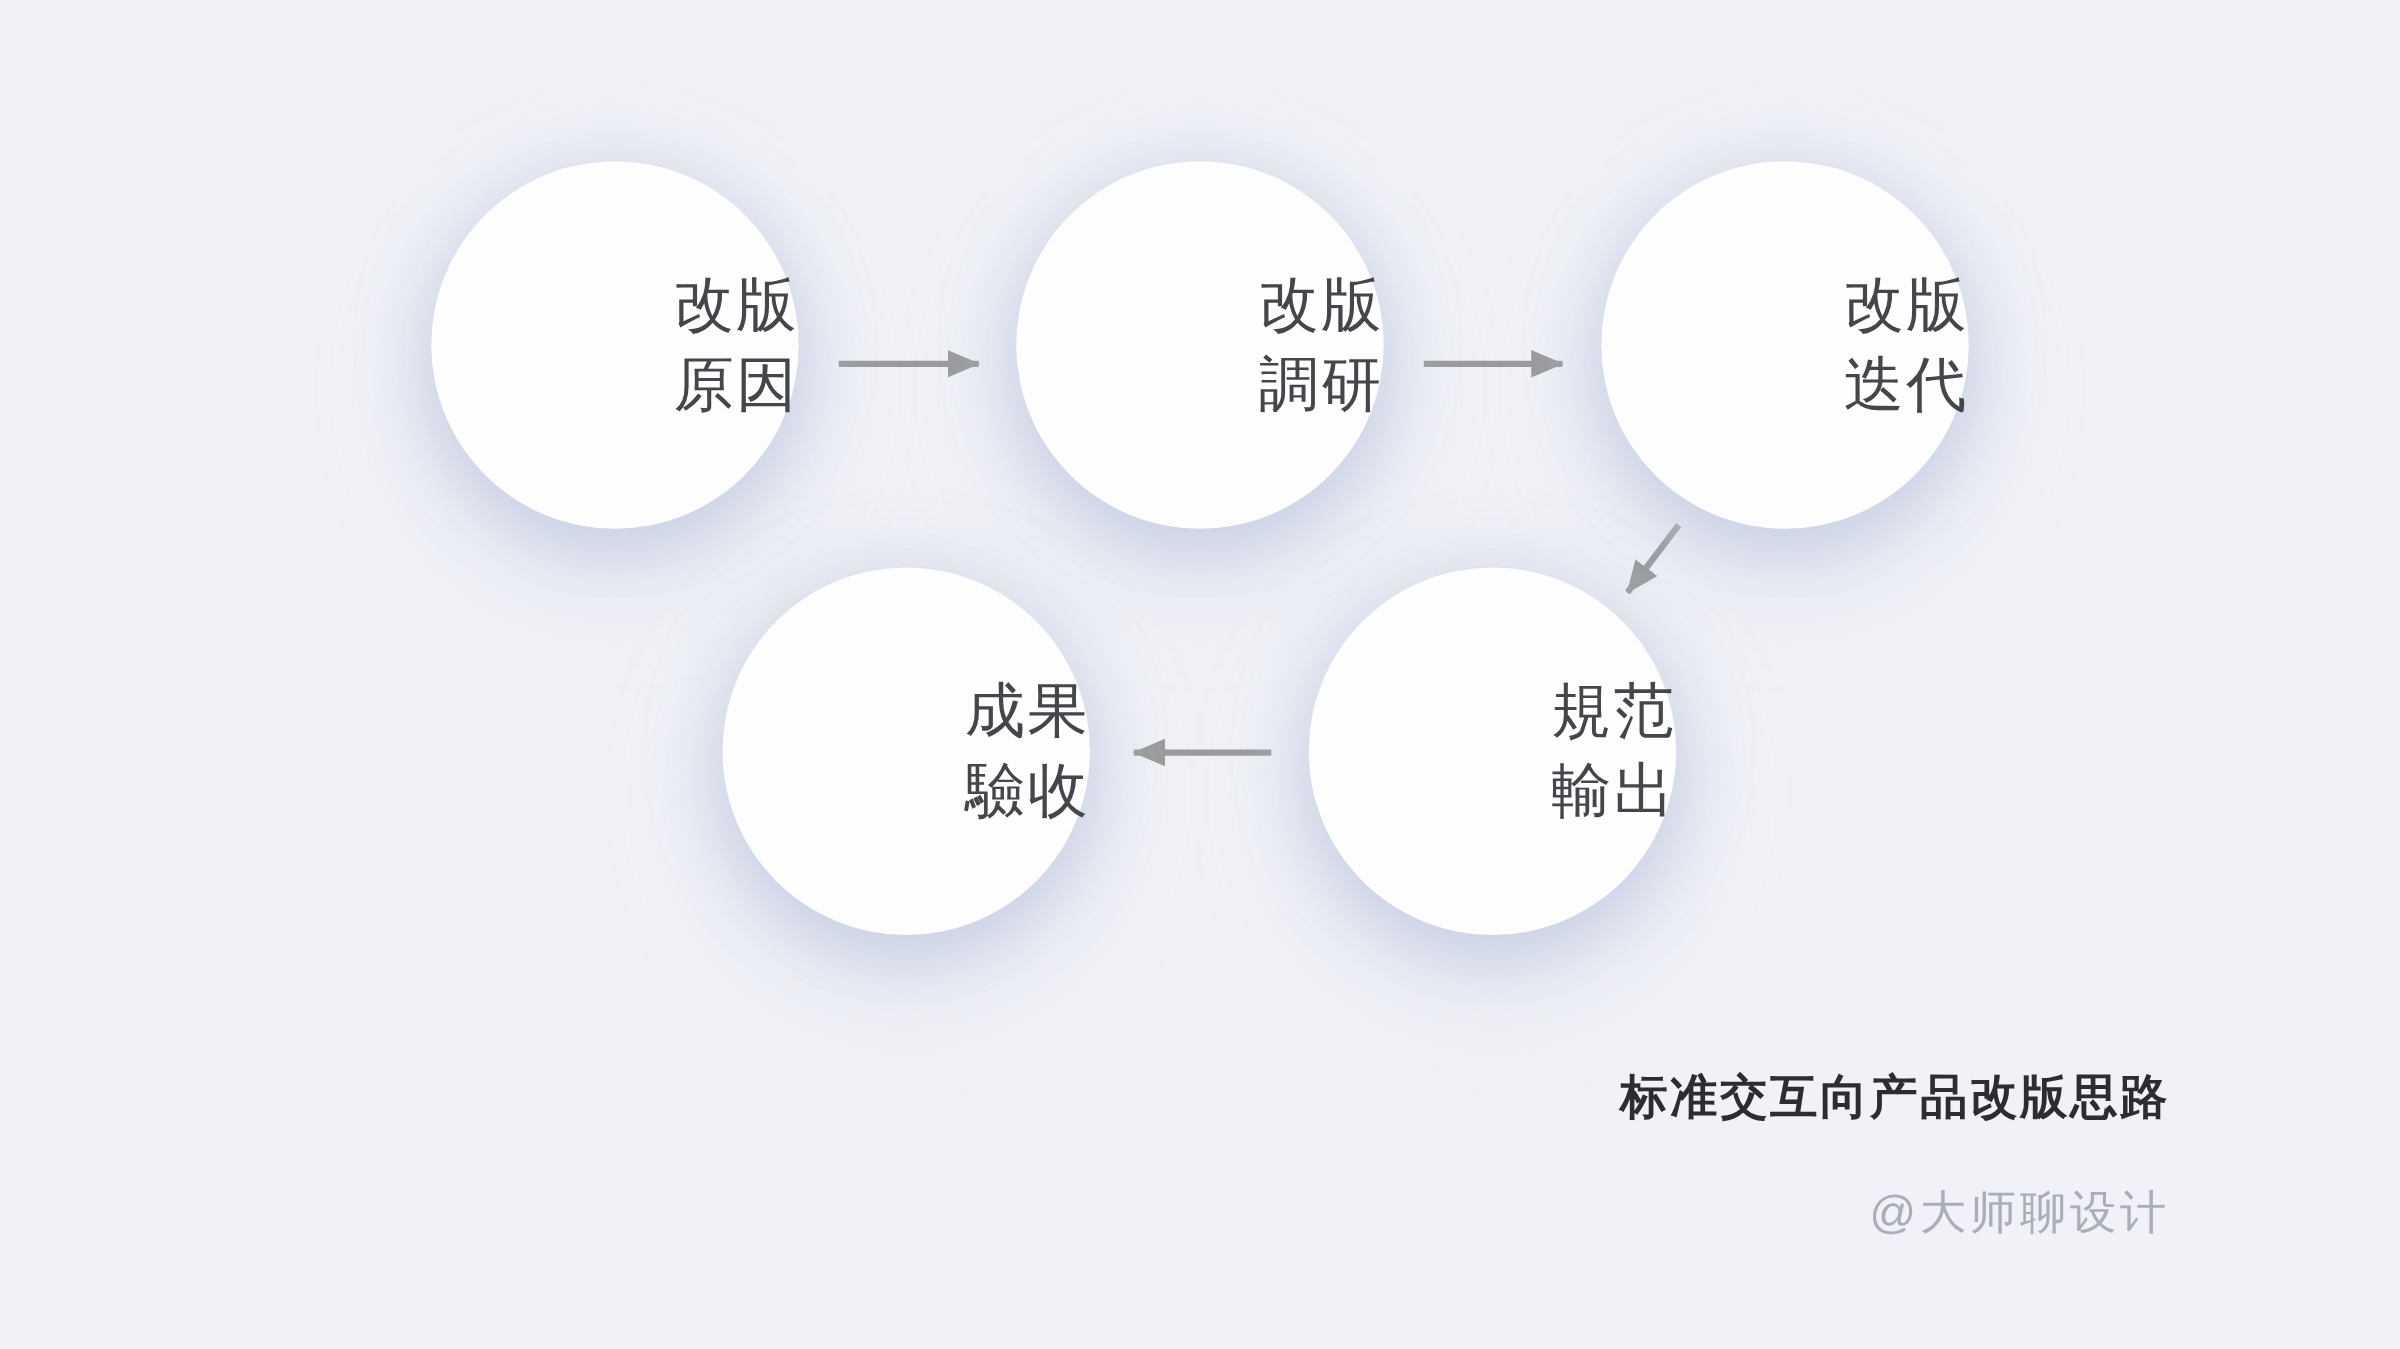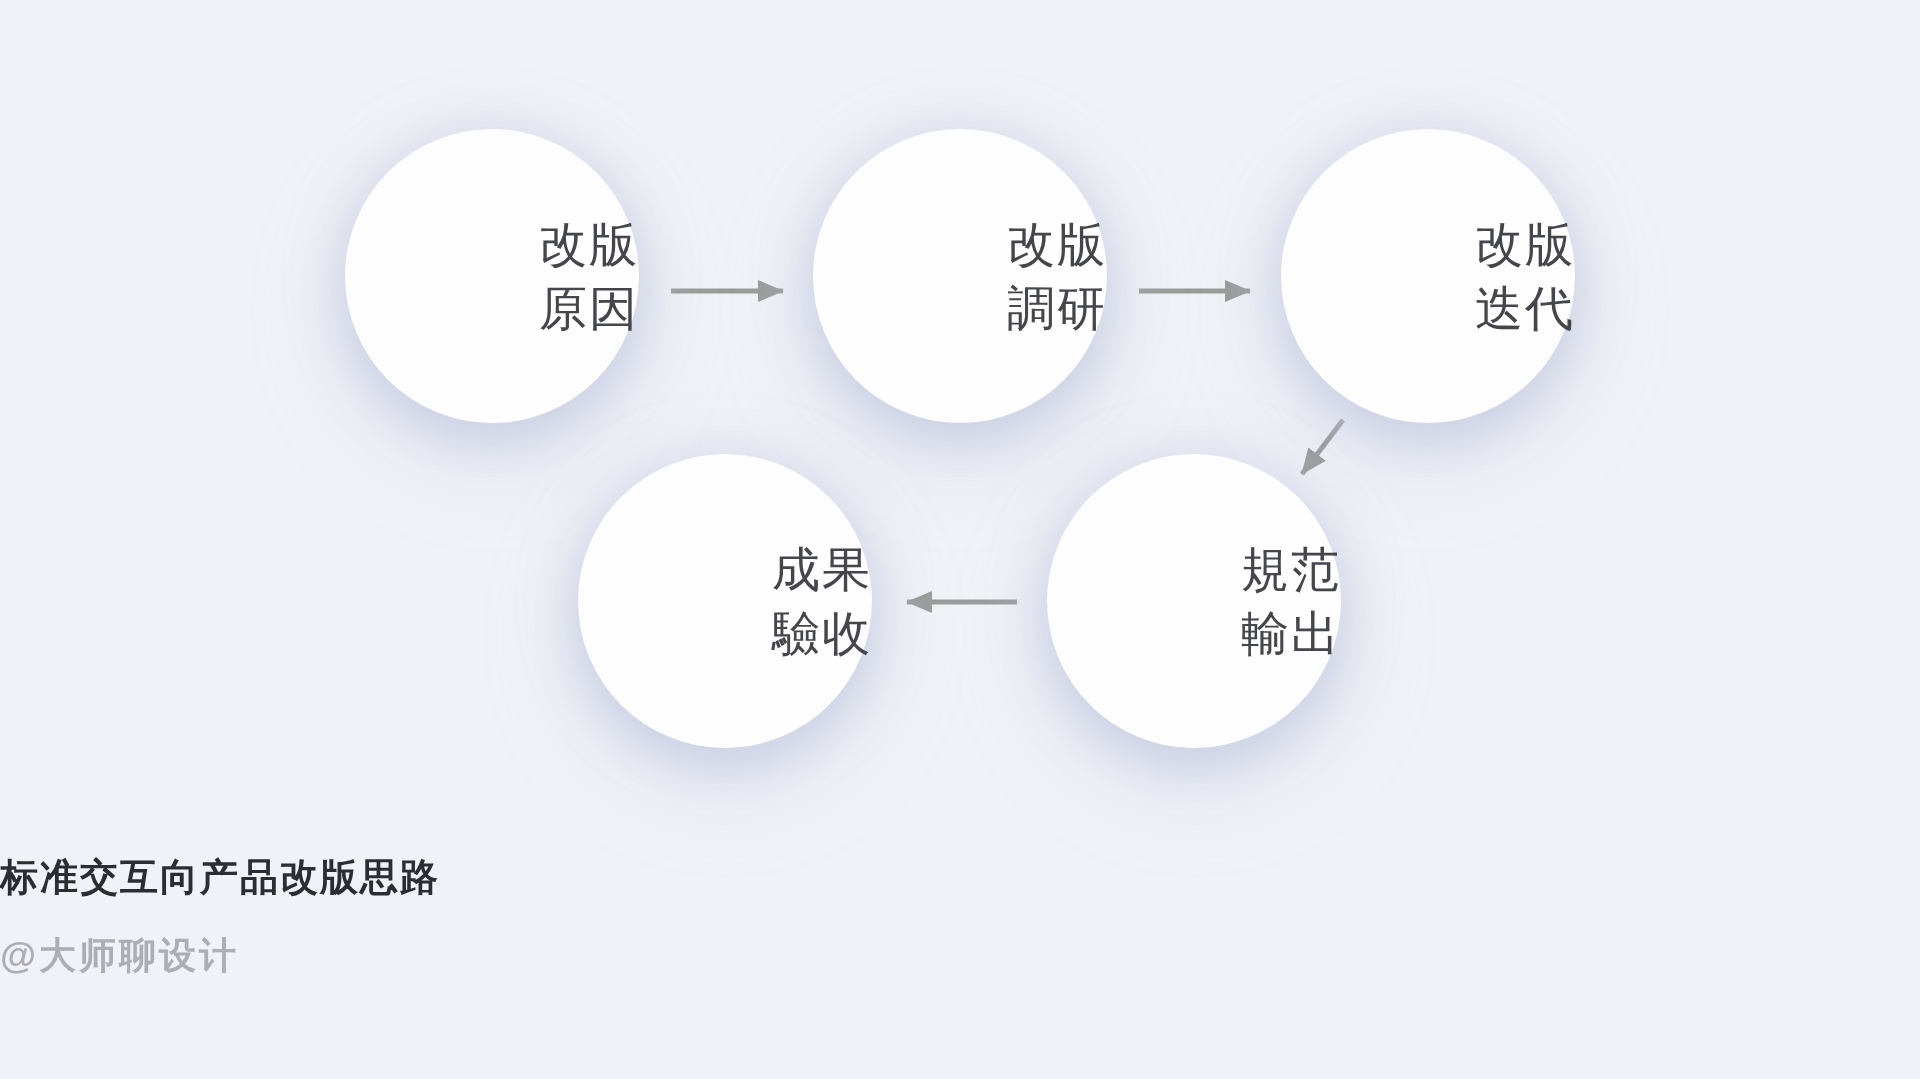--- a/index.html
+++ b/index.html
@@ -59,32 +59,33 @@
     color:var(--circle-text);
     text-align:center;
     white-space:pre-line;
     letter-spacing:2px;
   }
   .caption{
     position:absolute;
     left:0;
     top:852px;
     width:1736px;
-    text-align:left;
+    text-align:right;
+    padding-left:45px;
   }
   .caption-title{
     font-size:38px;
     font-weight:600;
     color:var(--title);
     letter-spacing:2px;
   }
   .caption-attribution{
-    margin-top:28px;
+    margin-top:42px;
     font-size:37px;
-    font-weight:700;
+    font-weight:400;
     color:var(--attribution);
     letter-spacing:3px;
   }
 </style>
 </head>
 <body>
 
 <div class="canvas">
 
   <svg class="arrows" viewBox="0 0 1920 1079" xmlns="http://www.w3.org/2000/svg" aria-hidden="true">

